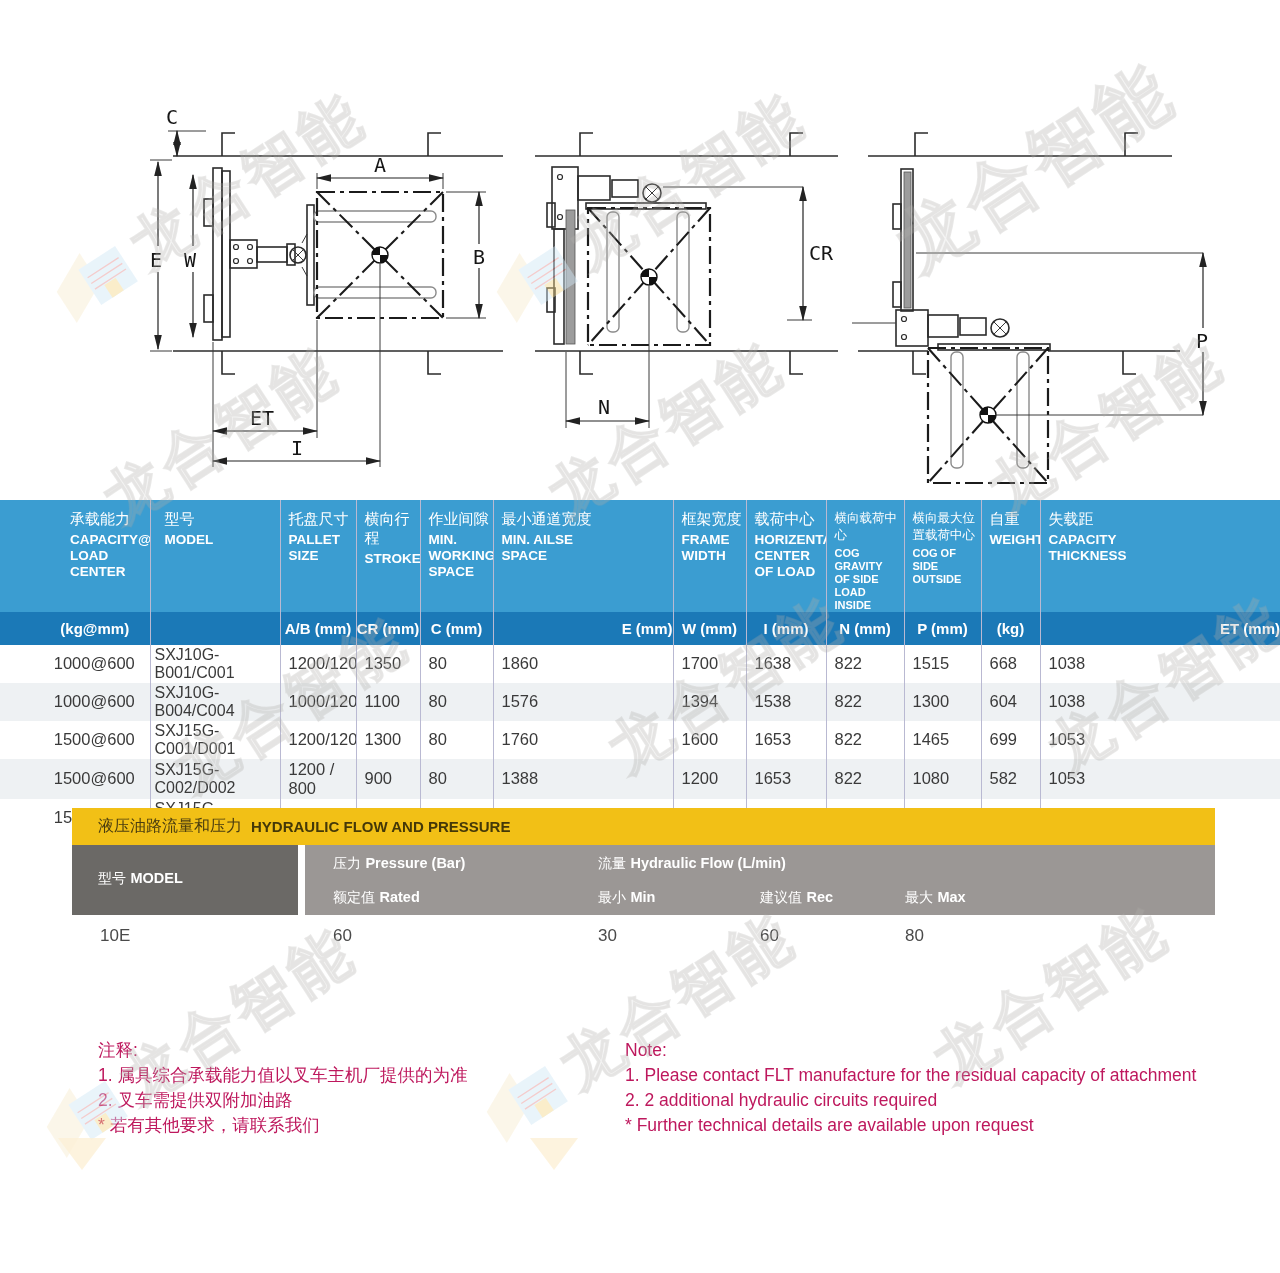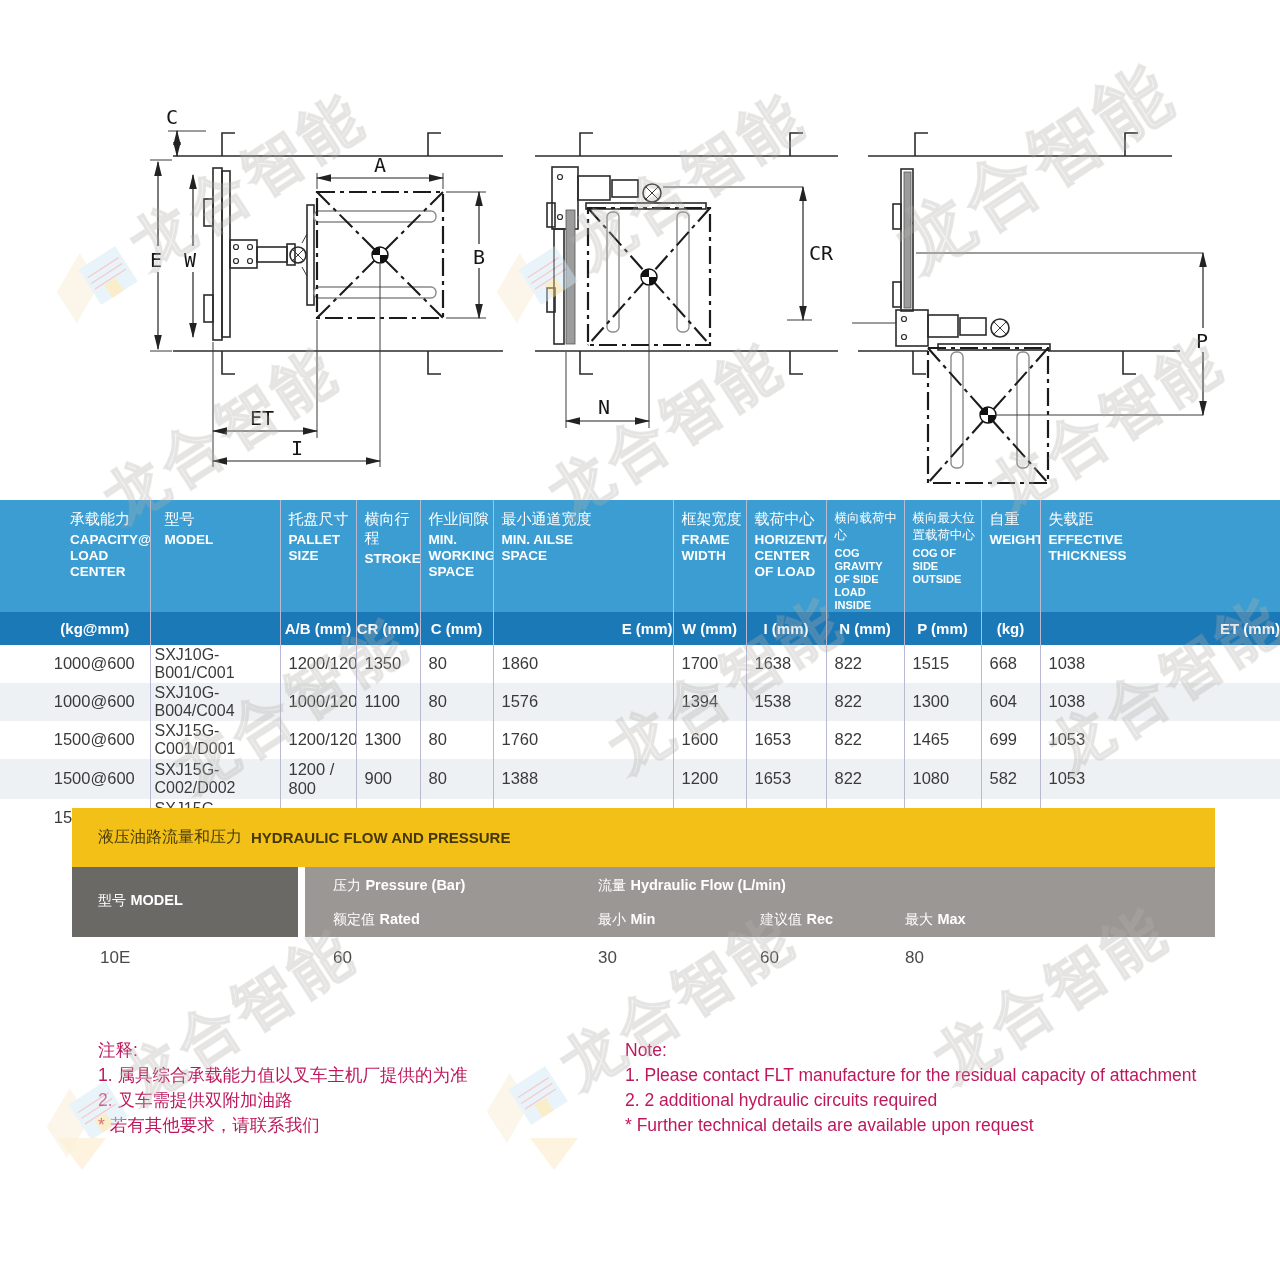--- a/index.html
+++ b/index.html
@@ -56,21 +56,21 @@
   tr.h-units td.c0{padding-left:40px;}
   .spec tbody tr{height:30px;}
   .spec tbody td{font-size:16.5px;color:#3a3a3a;vertical-align:middle;
                  text-align:left;padding-left:8px;background:#fff;}
   .spec tbody td.c0{text-align:center;padding-left:40px;}
   .spec tbody td.c1{padding-left:4px;font-size:16px;}
   .spec tbody tr:nth-child(even) td{background:#eef1f3;}
 
   
   .hyd{position:absolute;left:72px;top:808px;width:1143px;z-index:2;}
-  .hyd-title{height:59px;background:#f2c016;display:flex;align-items:center;
+  .hyd-title{height:37px;background:#f2c016;display:flex;align-items:center;
              padding-left:26px;gap:9px;}
   .hyd-title .cn{font-size:16px;color:#4a3d10;}
   .hyd-title .en{font-size:15px;font-weight:bold;color:#443808;}
   .hyd-head{position:relative;height:70px;}
   .model-cell{position:absolute;left:0;top:0;width:226px;height:70px;background:#6b6966;}
   .group-cell{position:absolute;left:233px;top:0;right:0;height:70px;background:#9b9795;}
   .hlab{position:absolute;color:#fff;white-space:nowrap;}
   .hlab .cn{font-size:14px;}
   .hlab .en{font-size:14.5px;font-weight:bold;}
   .hyd-row{position:relative;height:38px;background:#fff;}
@@ -287,21 +287,21 @@
         <th class="small">
             <div class="hcn">横向最大位置载荷中心</div>
             <div class="hen">COG OF SIDE OUTSIDE</div>
           </th>
         <th>
             <div class="hcn">自重</div>
             <div class="hen">WEIGHT</div>
           </th>
         <th>
             <div class="hcn">失载距</div>
-            <div class="hen wcap2">EFFECTIVE THICKNESS</div>
+            <div class="hen wcap2">CAPACITY THICKNESS</div>
           </th>
       </tr>
       <tr class="h-units">
         <td class="c0">(kg@mm)</td>
         <td></td>
         <td>A/B (mm)</td>
         <td>CR (mm)</td>
         <td>C (mm)</td>
         <td class="uleft">E (mm)</td>
         <td>W (mm)</td>

